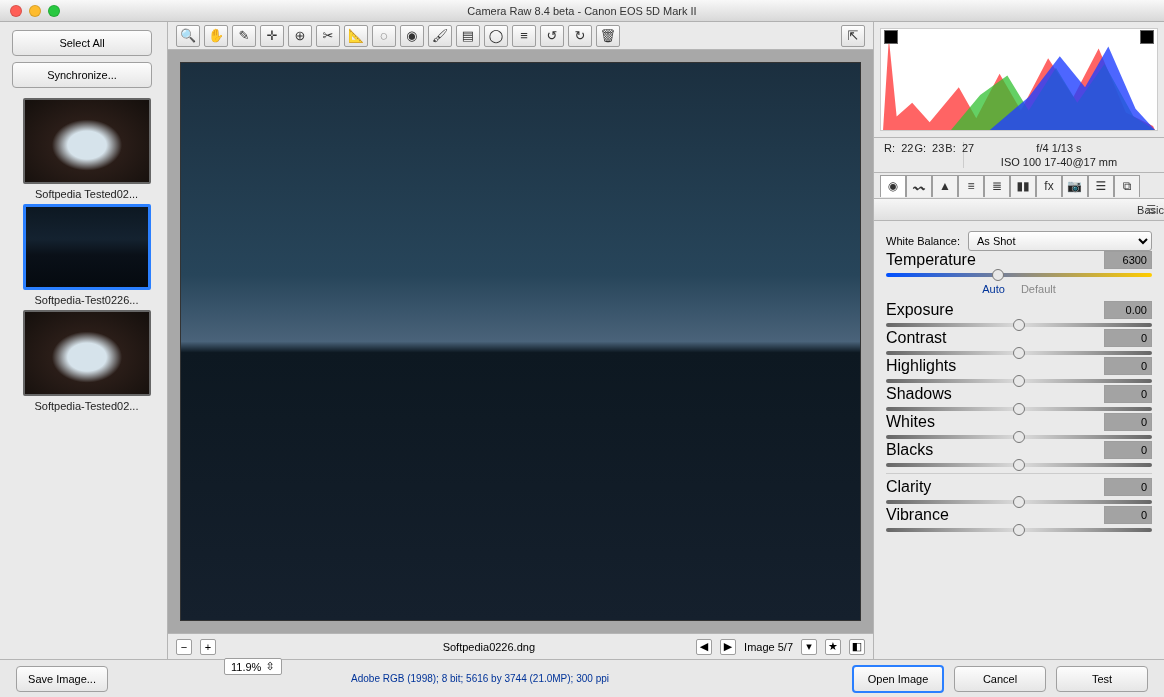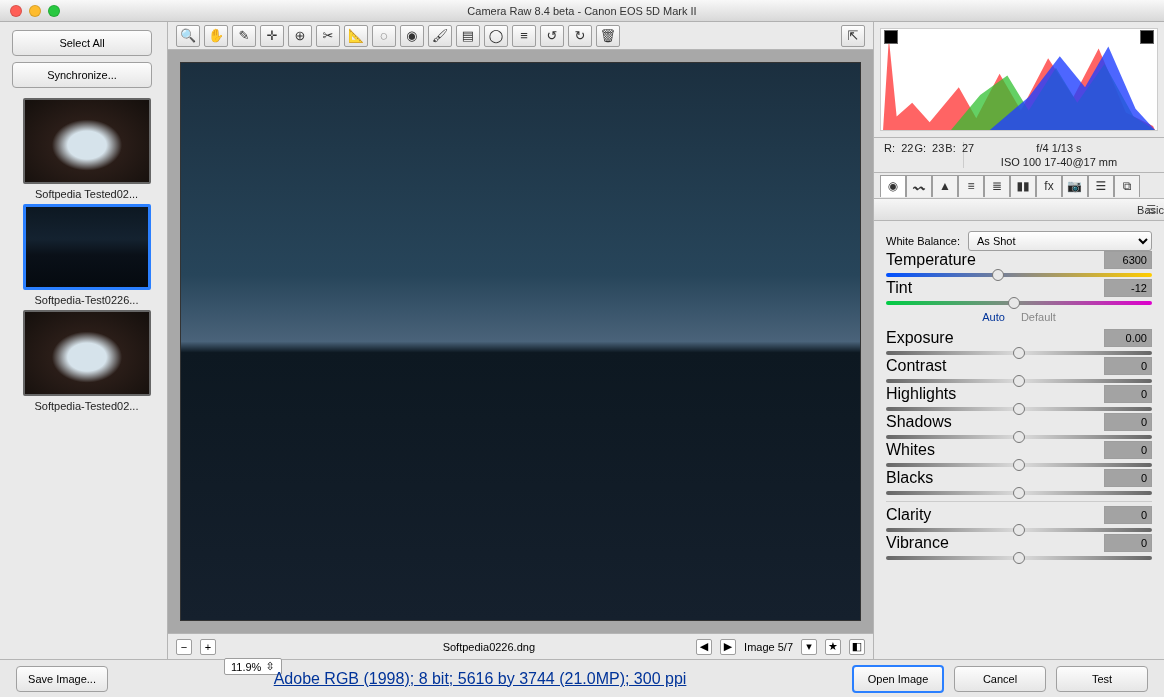--- a/index.html
+++ b/index.html
@@ -189,21 +189,21 @@
   .footer {
     height: 38px;
     background: #e8e8e8;
     border-top: 1px solid #b5b5b5;
     display:flex; align-items:center;
     padding: 0 16px;
     gap: 10px;
   }
   .footer .spacer { flex:1; }
   .footer .profile-link {
-    color: #003399; text-decoration: underline; font-size:16px;
+    color: #003399; font-size:10px;
     text-align:center; cursor:pointer;
   }
   .footer .btn { min-width: 92px; height:24px; }
   .footer .btn.default { border: 2px solid #2a7fff; }
   
   .th1 { background: linear-gradient(#9eb6c9 0%, #b8c9d6 55%, #2a3844 56%, #1e2833 100%); }
   .th2 { background: radial-gradient(ellipse at 50% 55%, #d6e3eb 0 22%, #2a1d18 40%, #140f0c 100%); }
   .th3 { background: linear-gradient(#0d1822 0%, #142230 40%, #0a1018 60%, #050a10 100%); }
 </style>
 </head>
@@ -331,30 +331,20 @@
         <div class="slider-head">
           <label>Temperature</label>
           <div class="valbox">6300</div>
         </div>
         <div class="slider-track">
           <div class="track-bg track-temp"></div>
             <div class="knob" style="left:42%"></div>
         </div>
       </div>
 
-      <div class="slider-row">
-        <div class="slider-head">
-          <label>Tint</label>
-          <div class="valbox">-12</div>
-        </div>
-        <div class="slider-track">
-          <div class="track-bg track-tint"></div>
-            <div class="knob" style="left:48%"></div>
-        </div>
-      </div>
 
       <div class="linkrow">
         <span>Auto</span>
         <span class="disabled">Default</span>
       </div>
 
       <div class="slider-row">
         <div class="slider-head">
           <label>Exposure</label>
           <div class="valbox">0.00</div>

